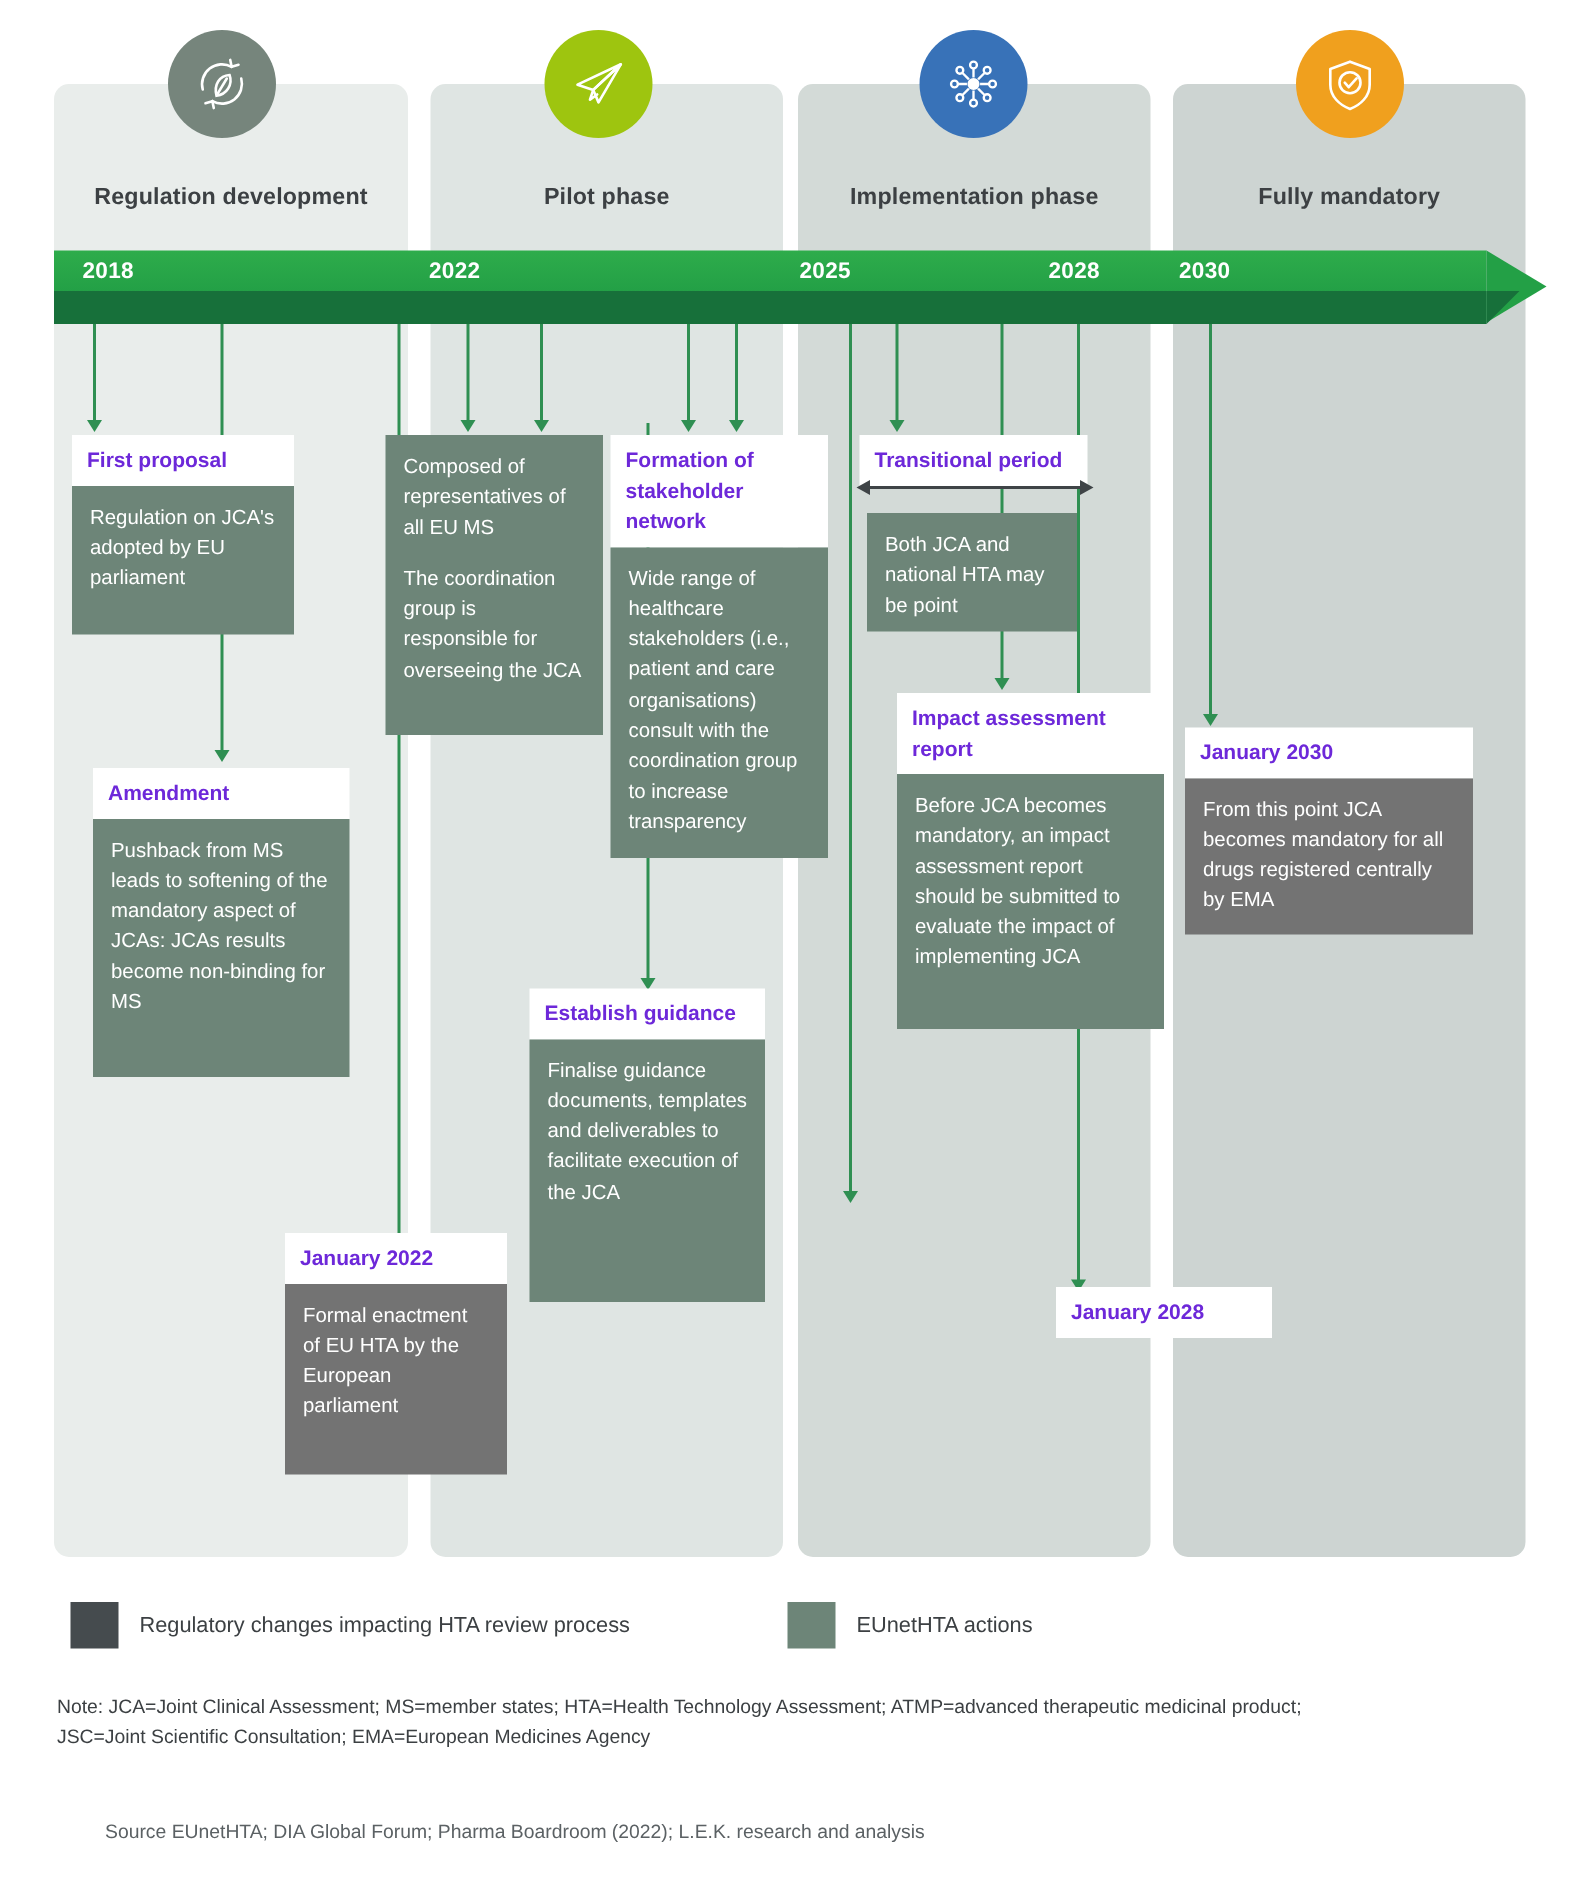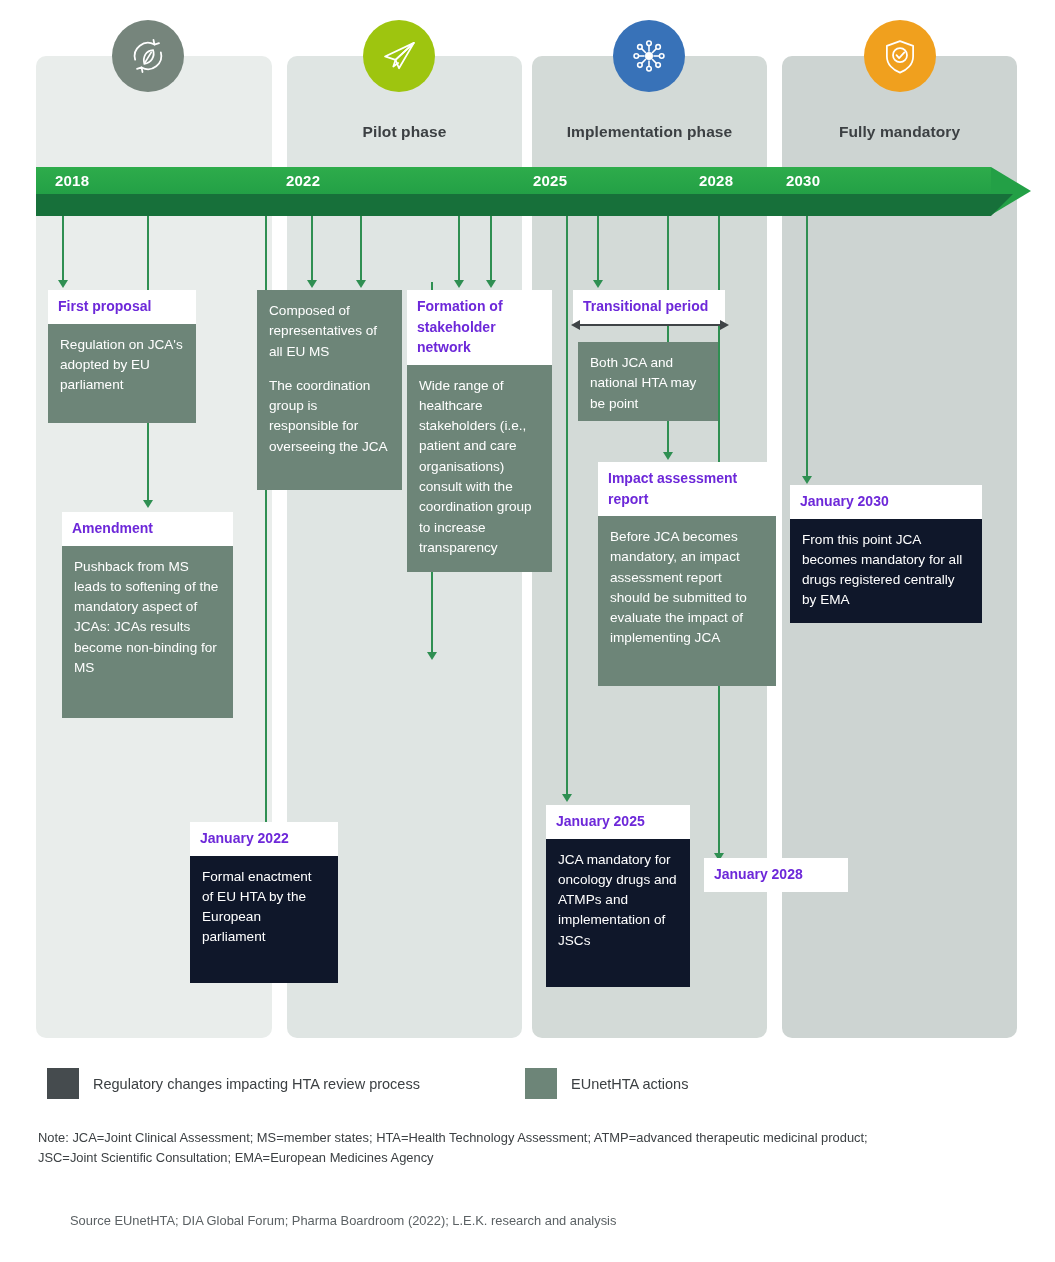--- a/index.html
+++ b/index.html
@@ -107,21 +107,21 @@
   .ev-body{
     font-size:13.6px;
     line-height:20.3px;
     color:#ffffff;
     padding:11px 12px 12px 12px;
     box-sizing:border-box;
   }
   .ev-body p{margin:0;}
   .ev-body p + p{margin-top:14px;}
   .ev-body.green{background:#6d8578;}
-  .ev-body.dark{background:#0f172a;}
+  .ev-body.dark{background:#737373;}
 
   
   .dbl-arrow{position:absolute;height:14px;}
   .dbl-arrow .bar{position:absolute;left:8px;right:8px;top:6px;height:1.8px;background:#3f4447;}
   .dbl-arrow .lh,.dbl-arrow .rh{
     position:absolute;top:2px;width:0;height:0;
     border-top:5px solid transparent;border-bottom:5px solid transparent;
   }
   .dbl-arrow .lh{left:0;border-right:9px solid #3f4447;}
   .dbl-arrow .rh{right:0;border-left:9px solid #3f4447;}
@@ -195,20 +195,21 @@
     </svg>
   </div>
   <div class="phase-icon" style="left:864px;background:#f0a01e;">
     <svg width="42" height="42" viewBox="0 0 48 48" fill="none" stroke="#ffffff" stroke-width="2" stroke-linecap="round" stroke-linejoin="round">
       <path d="M24 7 L39 12.5 v12 c0 9 -7 15.5 -15 18.5 c-8 -3 -15 -9.5 -15 -18.5 v-12z"></path>
       <circle cx="24" cy="23" r="8"></circle>
       <path d="M20 23 l3 3.4 l6 -6.6"></path>
     </svg>
   </div>
 
+  <div class="col-title c0">Regulation development</div>
   <div class="col-title c1">Pilot phase</div>
   <div class="col-title c2">Implementation phase</div>
   <div class="col-title c3">Fully mandatory</div>
 
   <div class="timeline">
     <div class="tl-body-top"></div>
     <div class="tl-body-bot"></div>
     <div class="tl-head"></div>
     <div class="tl-head-dark"></div>
     <div class="tl-year" style="left:19px;">2018</div>
@@ -285,46 +286,46 @@
     </div>
   </div>
 
   <div class="ev" style="left:407px;top:290px;width:145px;">
     <div class="ev-head">Formation of stakeholder network</div>
     <div class="ev-body green" style="width:145px;height:207px;">
       <p>Wide range of healthcare stakeholders (i.e., patient and care organisations) consult with the coordination group to increase transparency</p>
     </div>
   </div>
 
+  <div class="ev" style="left:353px;top:659px;width:157px;">
+    <div class="ev-head">Establish guidance</div>
+    <div class="ev-body green" style="width:157px;height:175px;">
+      <p>Finalise guidance documents, templates and deliverables to facilitate execution of the JCA</p>
+    </div>
+  </div>
 
   <div class="ev" style="left:573px;top:290px;width:152px;">
     <div class="ev-head">Transitional period</div>
   </div>
   <div class="dbl-arrow" style="left:571px;top:318px;width:158px;">
     <div class="lh"></div>
       <div class="bar"></div>
       <div class="rh"></div>
   </div>
   <div class="ev-body green" style="position:absolute;left:578px;top:342px;width:140px;height:79px;">
     <p>Both JCA and national HTA may be point</p>
   </div>
 
   <div class="ev" style="left:598px;top:462px;width:170px;">
     <div class="ev-head">Impact assessment report</div>
     <div class="ev-body green" style="width:178px;height:170px;">
       <p>Before JCA becomes mandatory, an impact assessment report should be submitted to evaluate the impact of implementing JCA</p>
     </div>
   </div>
 
-  <div class="ev" style="left:546px;top:805px;width:144px;">
-    <div class="ev-head">January 2025</div>
-    <div class="ev-body dark" style="width:144px;height:148px;">
-      <p>JCA mandatory for oncology drugs and ATMPs and implementation of JSCs</p>
-    </div>
-  </div>
 
   <div class="ev" style="left:704px;top:858px;width:144px;">
     <div class="ev-head">January 2028</div>
   </div>
 
   <div class="ev" style="left:790px;top:485px;width:192px;">
     <div class="ev-head">January 2030</div>
     <div class="ev-body dark" style="width:192px;height:104px;">
       <p>From this point JCA becomes mandatory for all drugs registered centrally by EMA</p>
     </div>

